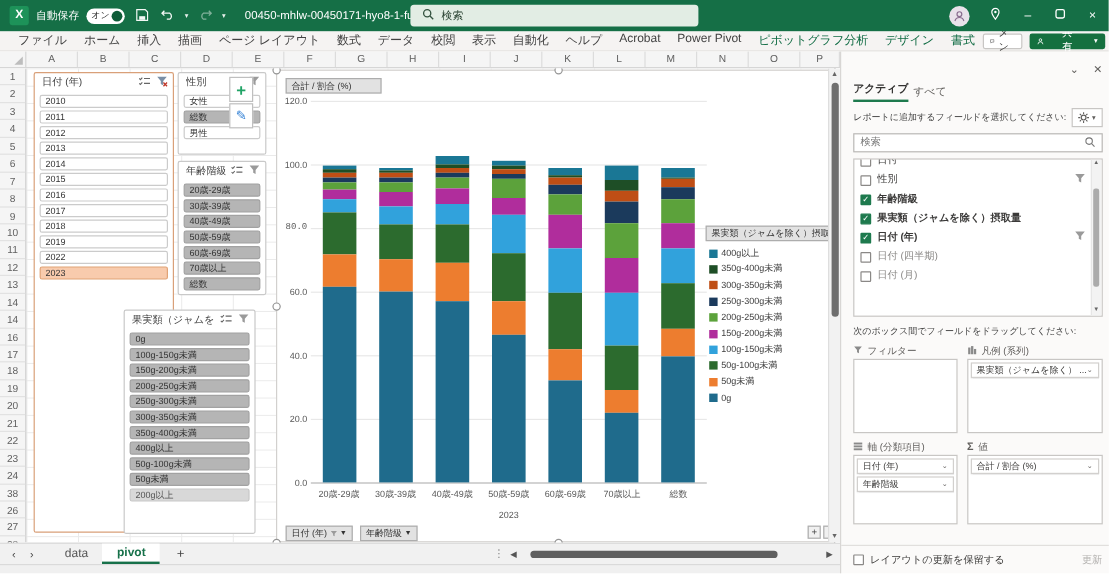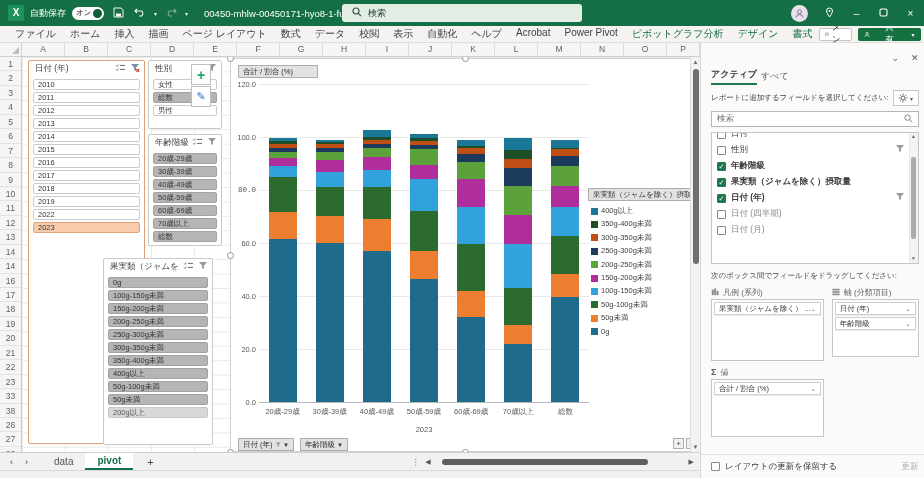--- a/index.html
+++ b/index.html
@@ -238,21 +238,21 @@
           <div class="rn">14</div>
           <div class="rn">14</div>
           <div class="rn">16</div>
           <div class="rn">17</div>
           <div class="rn">18</div>
           <div class="rn">19</div>
           <div class="rn">20</div>
           <div class="rn">21</div>
           <div class="rn">22</div>
           <div class="rn">23</div>
-          <div class="rn">33</div>
+          <div class="rn">24</div>
           <div class="rn">38</div>
           <div class="rn">26</div>
           <div class="rn">27</div>
           <div class="rn">28</div>
         </div>
 
       <div class="fbtn" id="cbPlus" style="left:191px;top:7px;color:#21A366;font-size:14px;font-weight:bold;">+</div>
       <div class="fbtn" id="cbBrush" style="left:191px;top:29px;color:#2B7CD3;font-size:11px;">✎</div>
 
       <div class="chart" id="chart">
@@ -622,20 +622,29 @@
         <div class="fl-item dim">
           <span class="ckb"></span>
           <span>日付 (月)</span>
         </div>
       </div>
     <div class="draglab">次のボックス間でフィールドをドラッグしてください:</div>
     <div class="areas">
       <div>
         <div class="area-head">
           <svg width="8" height="8" viewBox="0 0 10 10">
+              <path d="M1 1h8L6 4.6V8L4 7V4.6z" fill="#8a8a8a"></path>
+            </svg>
+          <span>フィルター</span>
+        </div>
+        <div class="area-box" id="boxFilters"></div>
+      </div>
+      <div>
+        <div class="area-head">
+          <svg width="8" height="8" viewBox="0 0 10 10">
               <rect x="1" y="2" width="2.4" height="7" fill="#8a8a8a"></rect>
               <rect x="4" y="0.5" width="2.4" height="8.5" fill="#8a8a8a"></rect>
               <rect x="7" y="3.5" width="2.4" height="5.5" fill="#8a8a8a"></rect>
             </svg>
           <span>凡例 (系列)</span>
         </div>
         <div class="area-box" id="boxLegend">
             <div class="ai">
               <span>果実類（ジャムを除く） ...</span>
               <span class="crt">⌄</span>

